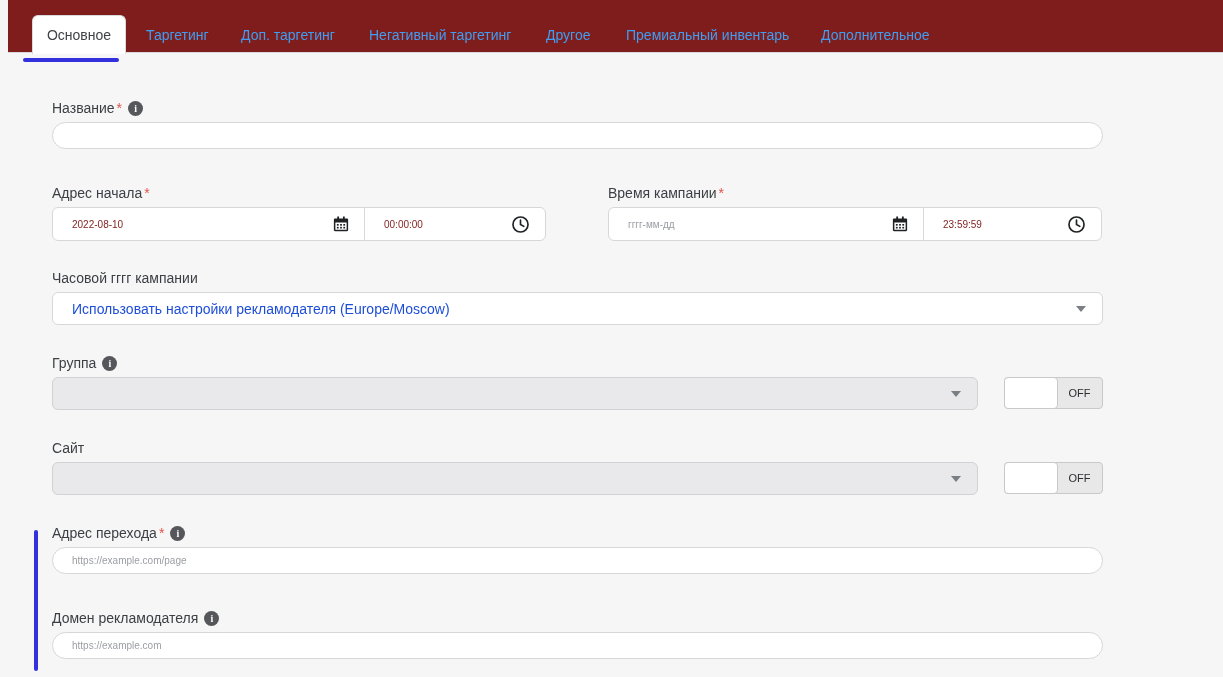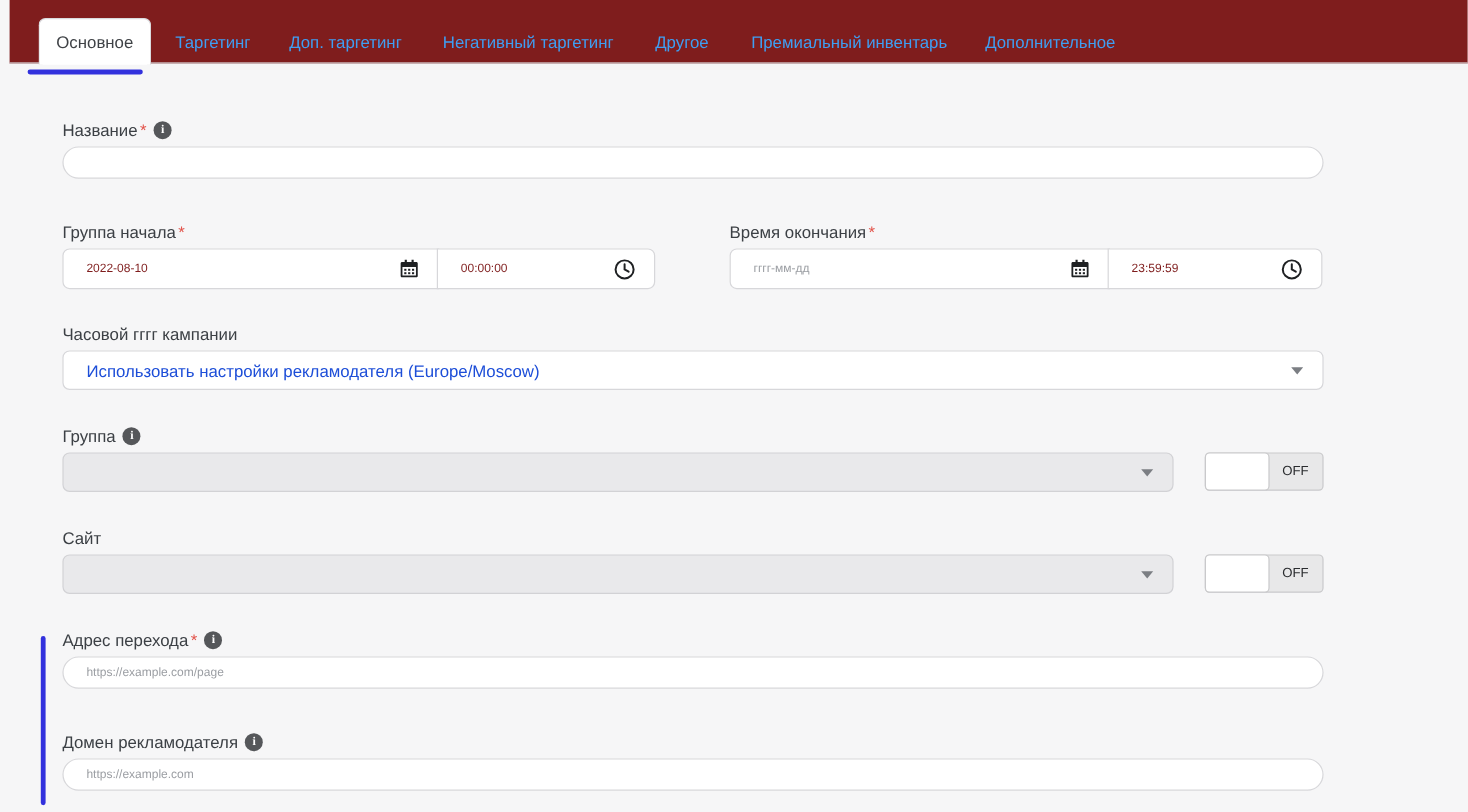--- a/index.html
+++ b/index.html
@@ -117,21 +117,21 @@
 <div class="flabel" style="top:100px">
   <span>Название</span>
     <span class="req">*</span>
     <span class="info">i</span>
 </div>
 <div class="ibox" style="left:52px; top:122px; width:1051px">
   <input type="text" value="" style="">
 </div>
 
 <div class="flabel" style="top:185px">
-  <span>Группа начала</span>
+  <span>Адрес начала</span>
     <span class="req">*</span>
 </div>
 <div class="ibox dt dt-date" style="left:52px; top:207px; width:314px">
   <input type="text" value="2022-08-10" style="">
   <span class="icon-btn">
     <svg width="18" height="18" viewBox="0 0 24 24">
       <path fill="#1f2123" d="M7 2h2.4v4H7zM14.6 2H17v4h-2.4z"></path>
       <path fill="#1f2123" d="M4 4.5h16c.8 0 1.5.7 1.5 1.5v14c0 .8-.7 1.5-1.5 1.5H4c-.8 0-1.5-.7-1.5-1.5V6c0-.8.7-1.5 1.5-1.5zm.5 5.5v9.5h15V10h-15z"></path>
       <g fill="#1f2123">
         <rect x="6.5" y="12" width="2.4" height="2.2"></rect>
@@ -148,21 +148,21 @@
   <input type="text" value="00:00:00" style="">
   <span class="icon-btn">
     <svg width="19" height="19" viewBox="0 0 24 24" fill="none" stroke="#1f2123" stroke-width="2.1">
       <circle cx="12" cy="12" r="9.5"></circle>
       <path d="M12 6.5V12l4.2 2.4" stroke-linecap="round"></path>
     </svg>
   </span>
 </div>
 
 <div class="flabel" style="left:608px; top:185px">
-  <span>Время окончания</span>
+  <span>Время кампании</span>
     <span class="req">*</span>
 </div>
 <div class="ibox dt dt-date" style="left:608px; top:207px; width:317px">
   <input type="text" placeholder="гггг-мм-дд" style="">
   <span class="icon-btn">
     <svg width="18" height="18" viewBox="0 0 24 24">
       <path fill="#1f2123" d="M7 2h2.4v4H7zM14.6 2H17v4h-2.4z"></path>
       <path fill="#1f2123" d="M4 4.5h16c.8 0 1.5.7 1.5 1.5v14c0 .8-.7 1.5-1.5 1.5H4c-.8 0-1.5-.7-1.5-1.5V6c0-.8.7-1.5 1.5-1.5zm.5 5.5v9.5h15V10h-15z"></path>
       <g fill="#1f2123">
         <rect x="6.5" y="12" width="2.4" height="2.2"></rect>

